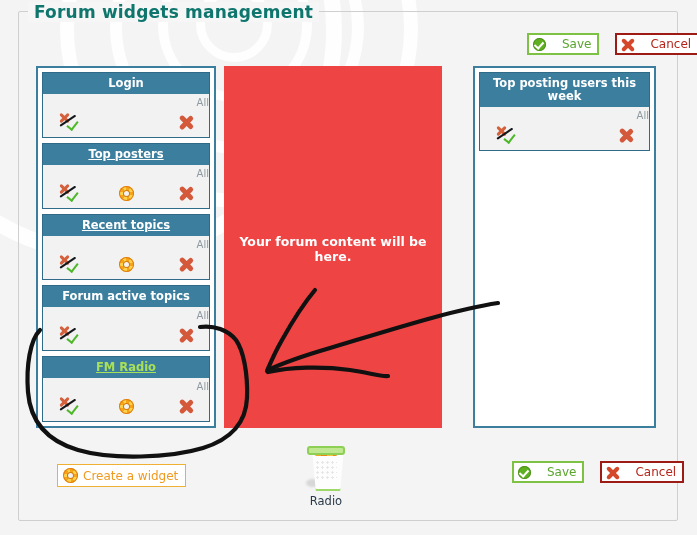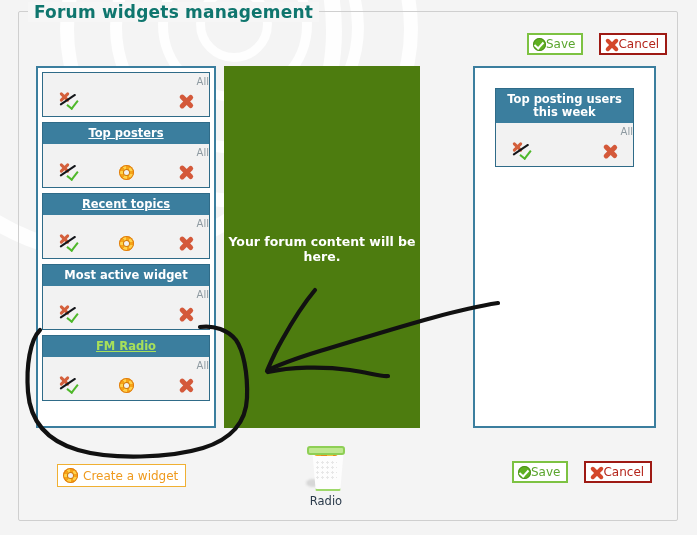--- a/index.html
+++ b/index.html
@@ -37,21 +37,21 @@
     color:#0f766e;font-size:17px;font-weight:bold;
     letter-spacing:.2px;white-space:nowrap;
   }
 
   
   .btnbar{position:absolute;z-index:4;display:flex;gap:16px;align-items:center;}
   #topbar{left:527px;top:33px;}
   #bottombar{left:512px;top:461px;}
 
   .btn{
-    display:inline-flex;align-items:center;gap:0;
+    display:inline-flex;align-items:center;gap:16px;
     padding:2px 6px 2px 4px;
     font-size:12px;line-height:14px;
     background:#ffffff;box-sizing:border-box;cursor:pointer;
     white-space:nowrap;
   }
   .btn-save{border:2px solid #7dc242;color:#5aa52e;}
   .btn-cancel{border:2px solid #9e1a14;color:#b5251b;}
   .btn .glyph{display:inline-block;width:13px;height:13px;position:relative;flex:none;}
 
   
@@ -69,31 +69,31 @@
   .ico-x:before{transform:rotate(45deg);}
   .ico-x:after{transform:rotate(-45deg);}
 
   
   #col-left{
     position:absolute;left:36px;top:66px;width:180px;height:362px;
     border:2px solid #3b7e9e;background:#ffffff;box-sizing:border-box;
     padding:4px;z-index:3;
   }
   #col-center{
-    position:absolute;left:224px;top:66px;width:196px;height:362px;
-    background:#4d7c0f;z-index:2;
+    position:absolute;left:224px;top:66px;width:218px;height:362px;
+    background:#ef4444;z-index:2;
   }
   #col-center .center-text{
     position:absolute;left:0;right:0;top:168px;text-align:center;
     color:#ffffff;font-size:12.5px;font-weight:bold;
   }
   #col-right{
     position:absolute;left:473px;top:66px;width:183px;height:362px;
     border:2px solid #3b7e9e;background:#ffffff;box-sizing:border-box;
-    padding:20px;z-index:3;
+    padding:4px;z-index:3;
   }
 
   
   .widget{
     border:1px solid #2f6b88;background:#f2f2f2;margin-bottom:5px;
     box-sizing:border-box;
   }
   .widget .w-head{
     background:#3b7e9e;color:#ffffff;text-align:center;
     font-size:11.5px;font-weight:bold;padding:4px 2px;line-height:13px;
@@ -216,20 +216,21 @@
     <span>Save</span>
   </div>
   <div class="btn btn-cancel">
     <span class="glyph ico-x"></span>
     <span>Cancel</span>
   </div>
 </div>
 
 <div id="col-left">
     <div class="widget">
+      <div class="w-head"><span>Login</span></div>
       <div class="w-body">
         <div class="w-scope">All</div>
         <div class="w-actions">
           <span class="slot left">
             <span class="ico-toggle">
               <span class="xx"></span>
               <span class="bar"></span>
               <span class="tick"></span>
             </span>
           </span>
@@ -282,21 +283,21 @@
               <span class="g-inner"></span>
             </span>
           </span>
           <span class="slot right">
             <span class="ico-del"></span>
           </span>
         </div>
       </div>
     </div>
     <div class="widget">
-      <div class="w-head"><span>Most active widget</span></div>
+      <div class="w-head"><span>Forum active topics</span></div>
       <div class="w-body">
         <div class="w-scope">All</div>
         <div class="w-actions">
           <span class="slot left">
             <span class="ico-toggle">
               <span class="xx"></span>
               <span class="bar"></span>
               <span class="tick"></span>
             </span>
           </span>

